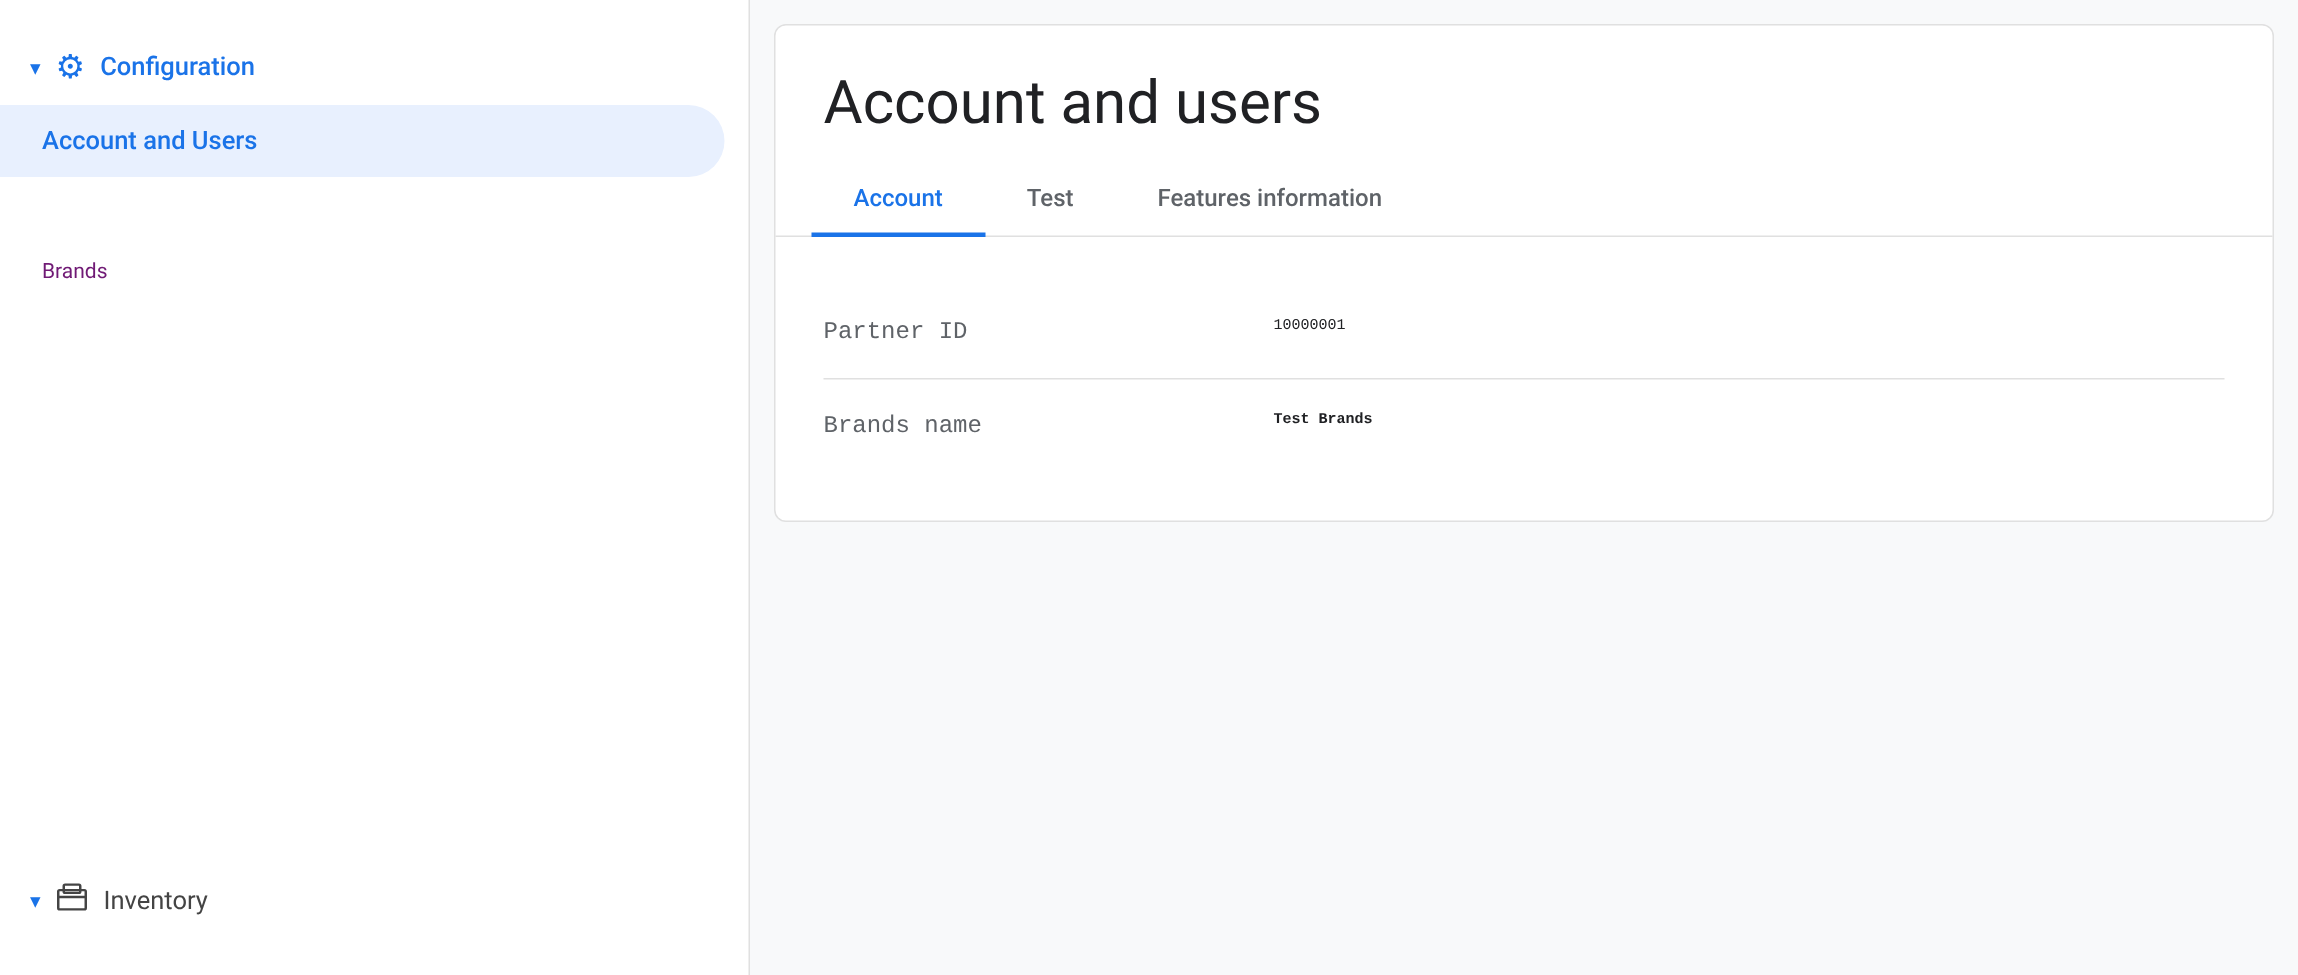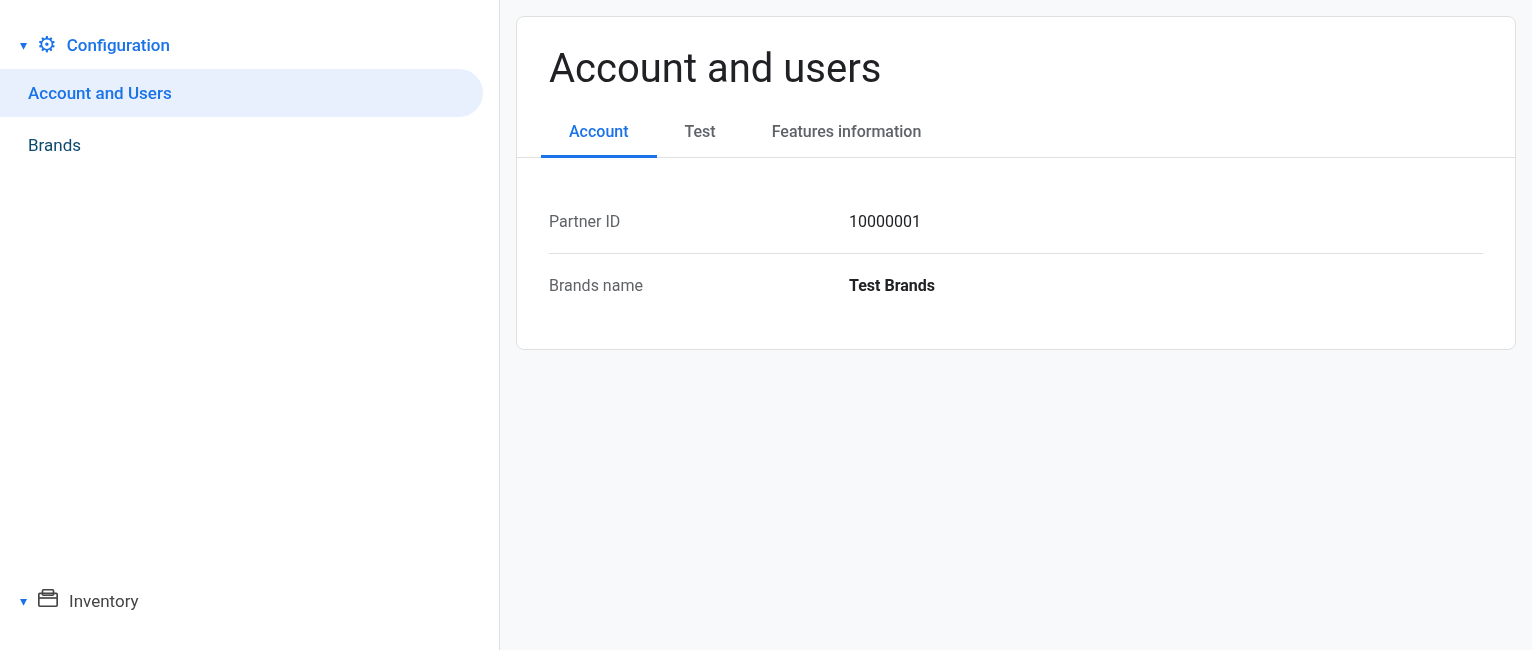--- a/index.html
+++ b/index.html
@@ -57,23 +57,24 @@
       padding: 14px 28px;
       color: #1a73e8;
       font-size: 17px;
       font-weight: 500;
       cursor: pointer;
       margin-right: 16px;
     }
 
     .sidebar-item {
       padding: 18px 28px;
-      color: #0c4a6e;
-      font-size: 17px;
-      cursor: pointer;
+      color: #701a75;
+      font-size: 14px;
+      cursor: pointer;
+      margin-top: 37px;
     }
 
     .sidebar-nav-footer {
       display: flex;
       align-items: center;
       gap: 10px;
       padding: 16px 20px;
       cursor: pointer;
       color: #444;
       font-size: 17px;
@@ -129,34 +130,35 @@
 
     
     .account-content {
       padding: 32px 32px;
     }
 
     .account-row {
       display: flex;
       padding: 22px 0;
       border-bottom: 1px solid #e0e0e0;
+      font-family: Liberation Mono, monospace;
     }
 
     .account-row:last-child {
       border-bottom: none;
     }
 
     .account-label {
       width: 300px;
       color: #5f6368;
       font-size: 16px;
     }
 
     .account-value {
-      font-size: 16px;
+      font-size: 10px;
       color: #202124;
     }
 
     .account-value.bold {
       font-weight: 700;
     }
   </style>
 </head>
 <body>
 

